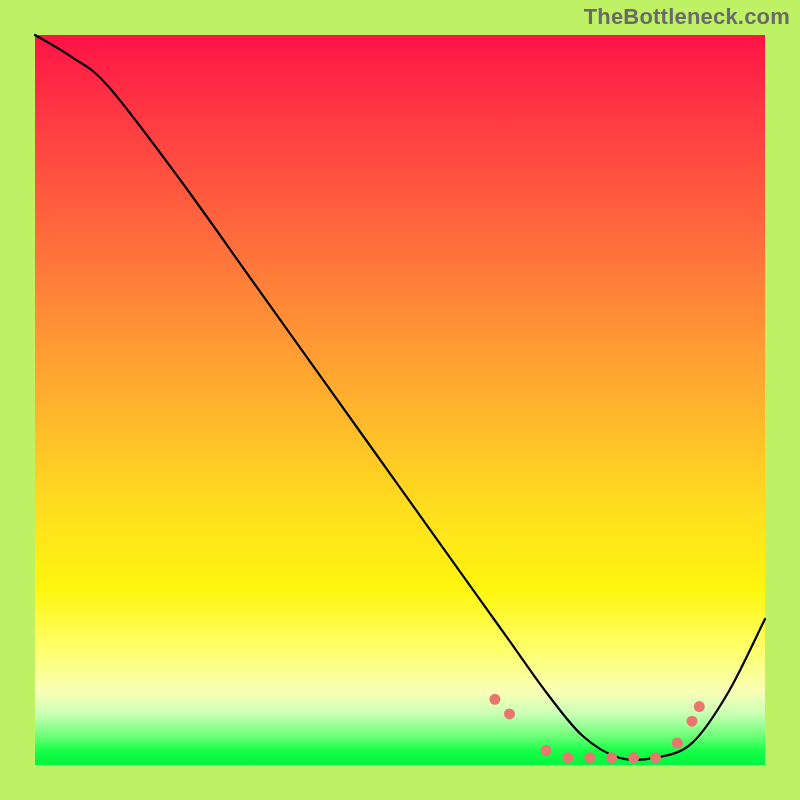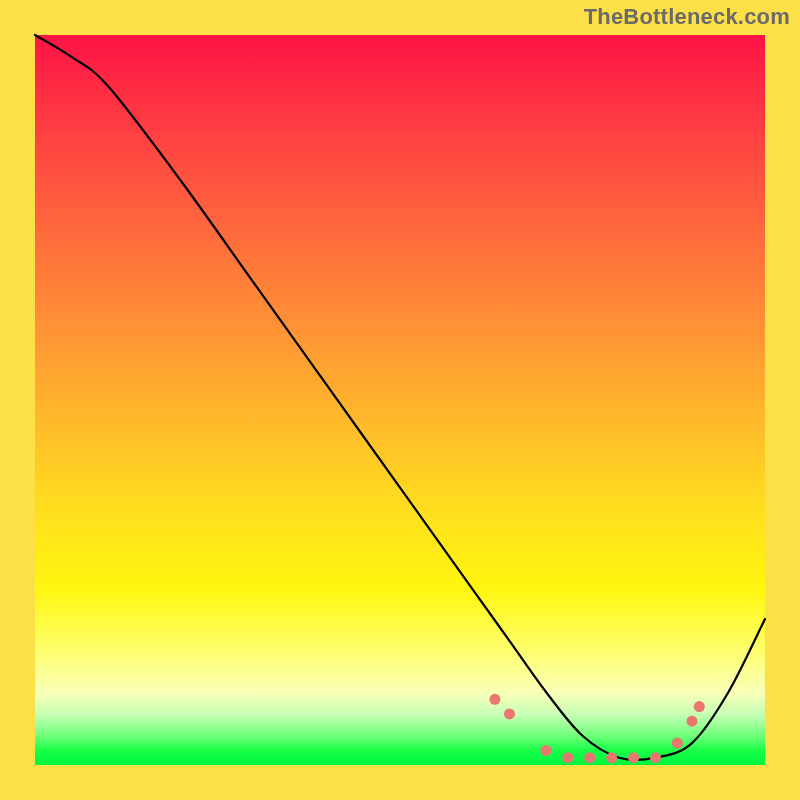--- a/index.html
+++ b/index.html
@@ -8,21 +8,21 @@
     width: 800px;
     height: 800px;
     background: #000;
     overflow: hidden;
     font-family: Arial, Helvetica, sans-serif;
   }
   .frame {
     position: relative;
     width: 800px;
     height: 800px;
-    background: #fde047;
+    background: #bef264;
   }
   .attribution {
     position: absolute;
     top: 4px;
     right: 10px;
     color: #6a6a6a;
     font-size: 22px;
     font-weight: 600;
     letter-spacing: 0.2px;
   }

